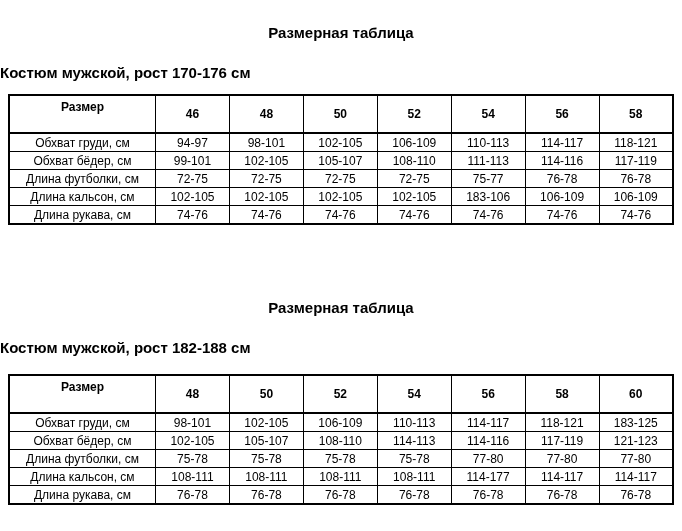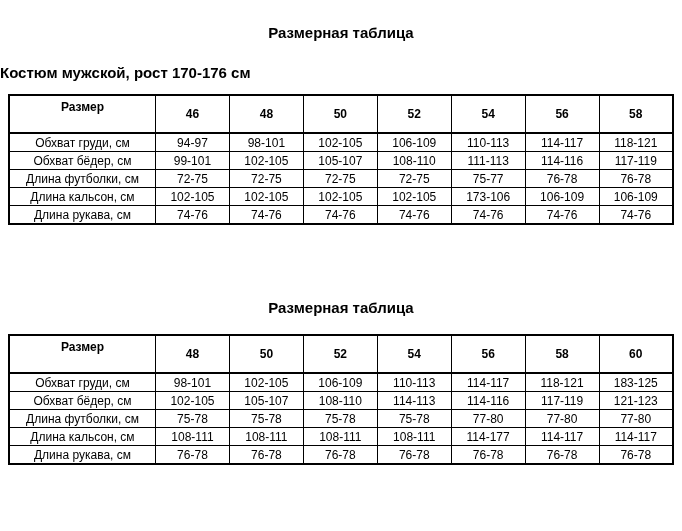--- a/index.html
+++ b/index.html
@@ -123,40 +123,41 @@
             <td>75-77</td>
             <td>76-78</td>
             <td>76-78</td>
           </tr>
           <tr>
             <td class="row-label">Длина кальсон, см</td>
             <td>102-105</td>
             <td>102-105</td>
             <td>102-105</td>
             <td>102-105</td>
-            <td>173-106</td>
+            <td>183-106</td>
             <td>106-109</td>
             <td>106-109</td>
           </tr>
           <tr>
             <td class="row-label">Длина рукава, см</td>
             <td>74-76</td>
             <td>74-76</td>
             <td>74-76</td>
             <td>74-76</td>
             <td>74-76</td>
             <td>74-76</td>
             <td>74-76</td>
           </tr>
         </tbody>
       </table>
   </div>
 
   <div class="size-block second">
     <p class="t-title">Размерная таблица</p>
+    <p class="t-subtitle">Костюм мужской, рост 182-188 см</p>
     <table class="size-table">
         <thead>
           <tr>
             <th class="label-col">Размер</th>
             <th>48</th>
             <th>50</th>
             <th>52</th>
             <th>54</th>
             <th>56</th>
             <th>58</th>

